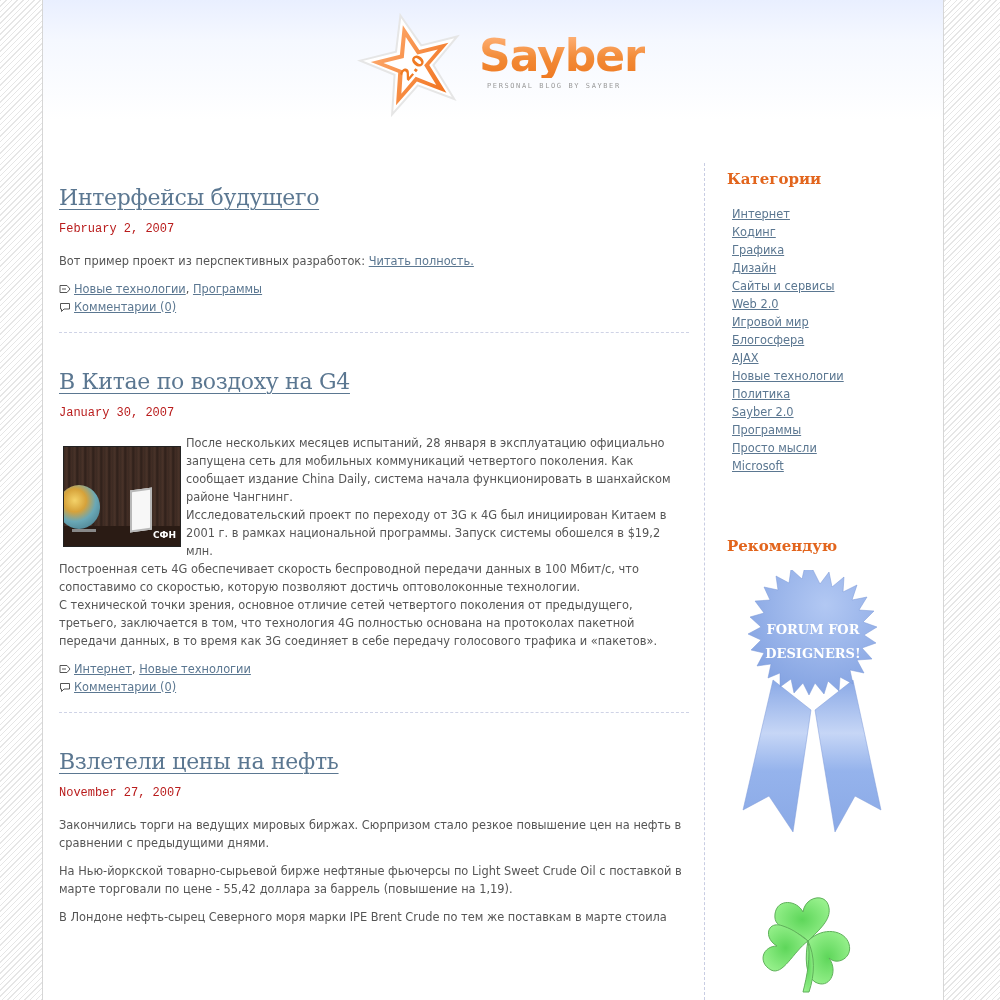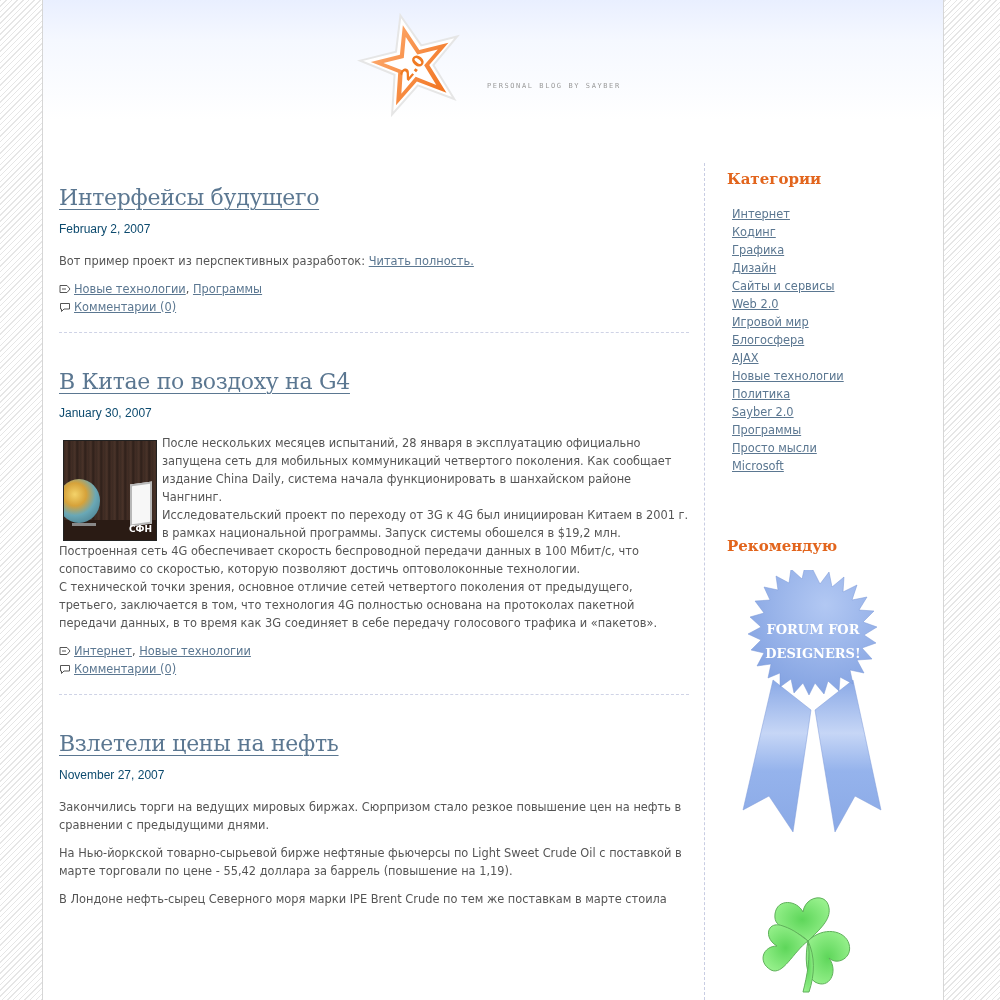--- a/index.html
+++ b/index.html
@@ -45,30 +45,30 @@
   
   #main { position: absolute; left: 16px; top: 165px; width: 630px; }
   .post { position: relative; }
   .post-title {
     display: inline-block;
     font-family: "DejaVu Serif", serif; font-size: 22px; font-weight: normal;
     color: #5b7791; text-decoration: underline; text-underline-offset: 4px;
     text-decoration-thickness: 1px; letter-spacing: -0.3px;
   }
   .post-date {
-    font-family: Liberation Sans, sans-serif; font-size: 12px; color: #0c4a6e;
+    font-family: Liberation Mono, monospace; font-size: 12px; color: #b91c1c;
     margin-top: 12px;
   }
   .post-body {
     font-size: 11.4px; line-height: 18px; color: #555555; margin-top: 16px;
   }
   .post-body p { margin-bottom: 10px; }
   .post-body a { color: #5b7791; text-decoration: underline; }
   .post-thumb {
-    float: left; width: 94px; height: 101px; margin: 6px 5px 0 4px;
+    float: left; width: 118px; height: 101px; margin: 12px 5px 0 4px;
     border: 1px solid #222; position: relative; overflow: hidden;
     background: repeating-linear-gradient(90deg, #3b2a22 0px, #4a3329 3px, #2e201a 5px, #452f26 8px);
   }
   .post-thumb .shelf { position: absolute; left: 0; bottom: 0; width: 100%; height: 20px; background: #2a1b14; }
   .post-thumb .globe {
     position: absolute; left: -6px; top: 38px; width: 42px; height: 44px; border-radius: 50%;
     background: radial-gradient(circle at 40% 35%, #f4d36a 0%, #d6a23a 30%, #6aa8b6 55%, #3e6f80 100%);
   }
   .post-thumb .stand { position: absolute; left: 8px; top: 82px; width: 24px; height: 3px; background: #888; }
   .post-thumb .screen {
@@ -111,20 +111,21 @@
           <linearGradient id="sg" x1="0" y1="0" x2="1" y2="1">
             <stop offset="0" stop-color="#ffb27a"></stop>
             <stop offset="1" stop-color="#f06d16"></stop>
           </linearGradient>
         </defs>
         <polygon points="56,4 69,38 106,38 76,60 88,98 56,76 24,98 36,60 6,38 43,38" fill="#ffffff" stroke="#e6e6e6" stroke-width="2" transform="rotate(-14 56 56)"></polygon>
         <polygon points="56,14 66,42 96,42 72,59 82,90 56,72 30,90 40,59 16,42 46,42" fill="url(#sg)" transform="rotate(-14 56 56)"></polygon>
         <polygon points="56,26 63,46 84,46 67,58 74,80 56,67 38,80 45,58 28,46 49,46" fill="#ffffff" transform="rotate(-14 56 56)"></polygon>
         <text x="56" y="63" text-anchor="middle" font-family="DejaVu Sans, sans-serif" font-weight="bold" font-size="16" fill="#f07a22" transform="rotate(-50 56 58)">2.0</text>
       </svg>
+      <span class="word">Sayber</span>
       <span class="tagline">PERSONAL BLOG BY SAYBER</span>
     </a>
   </div>
 
   <div id="main">
 
     <div class="post" style="margin-top:20px;">
       <a class="post-title">Интерфейсы будущего</a>
       <div class="post-date">February 2, 2007</div>
       <div class="post-body">

